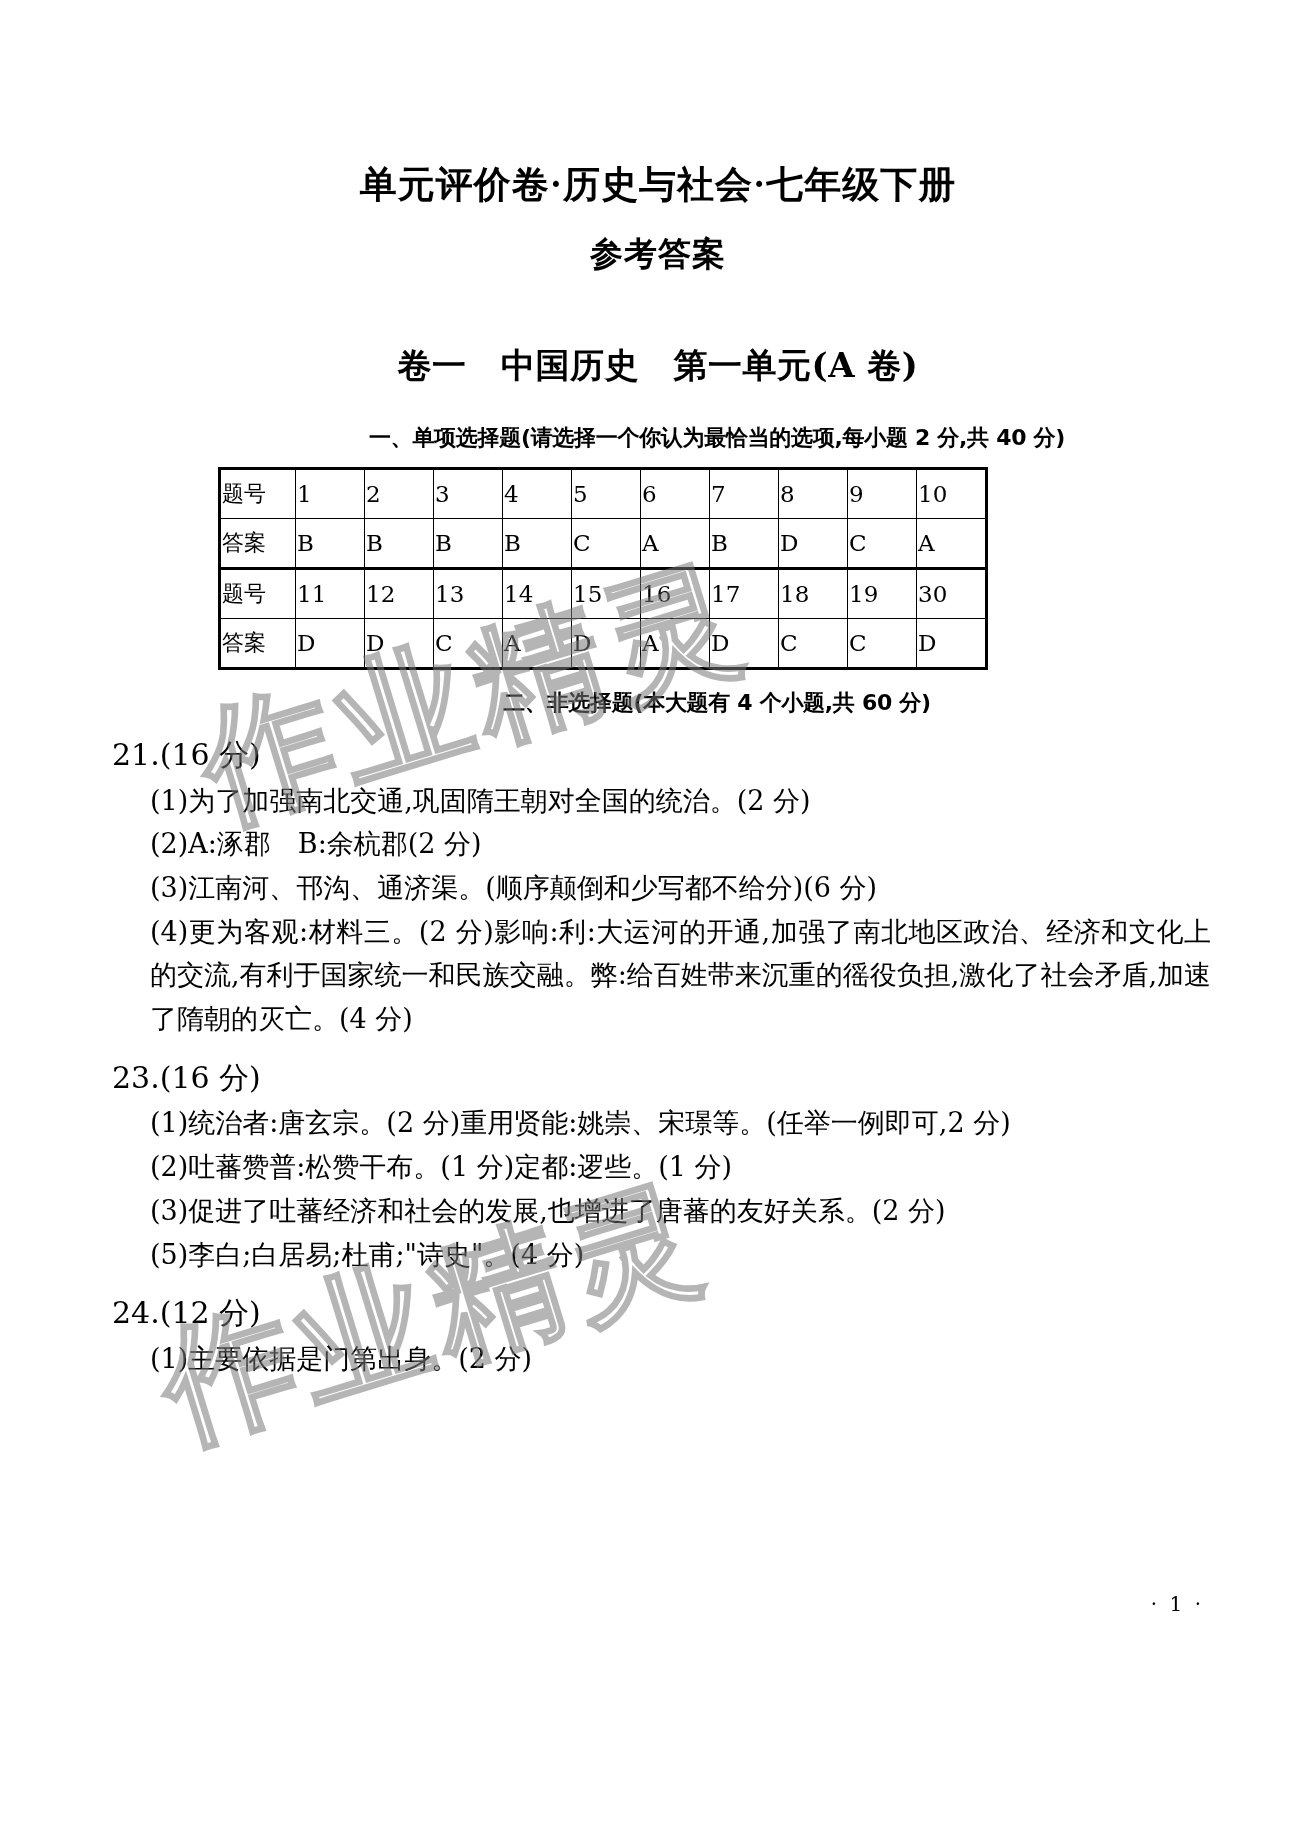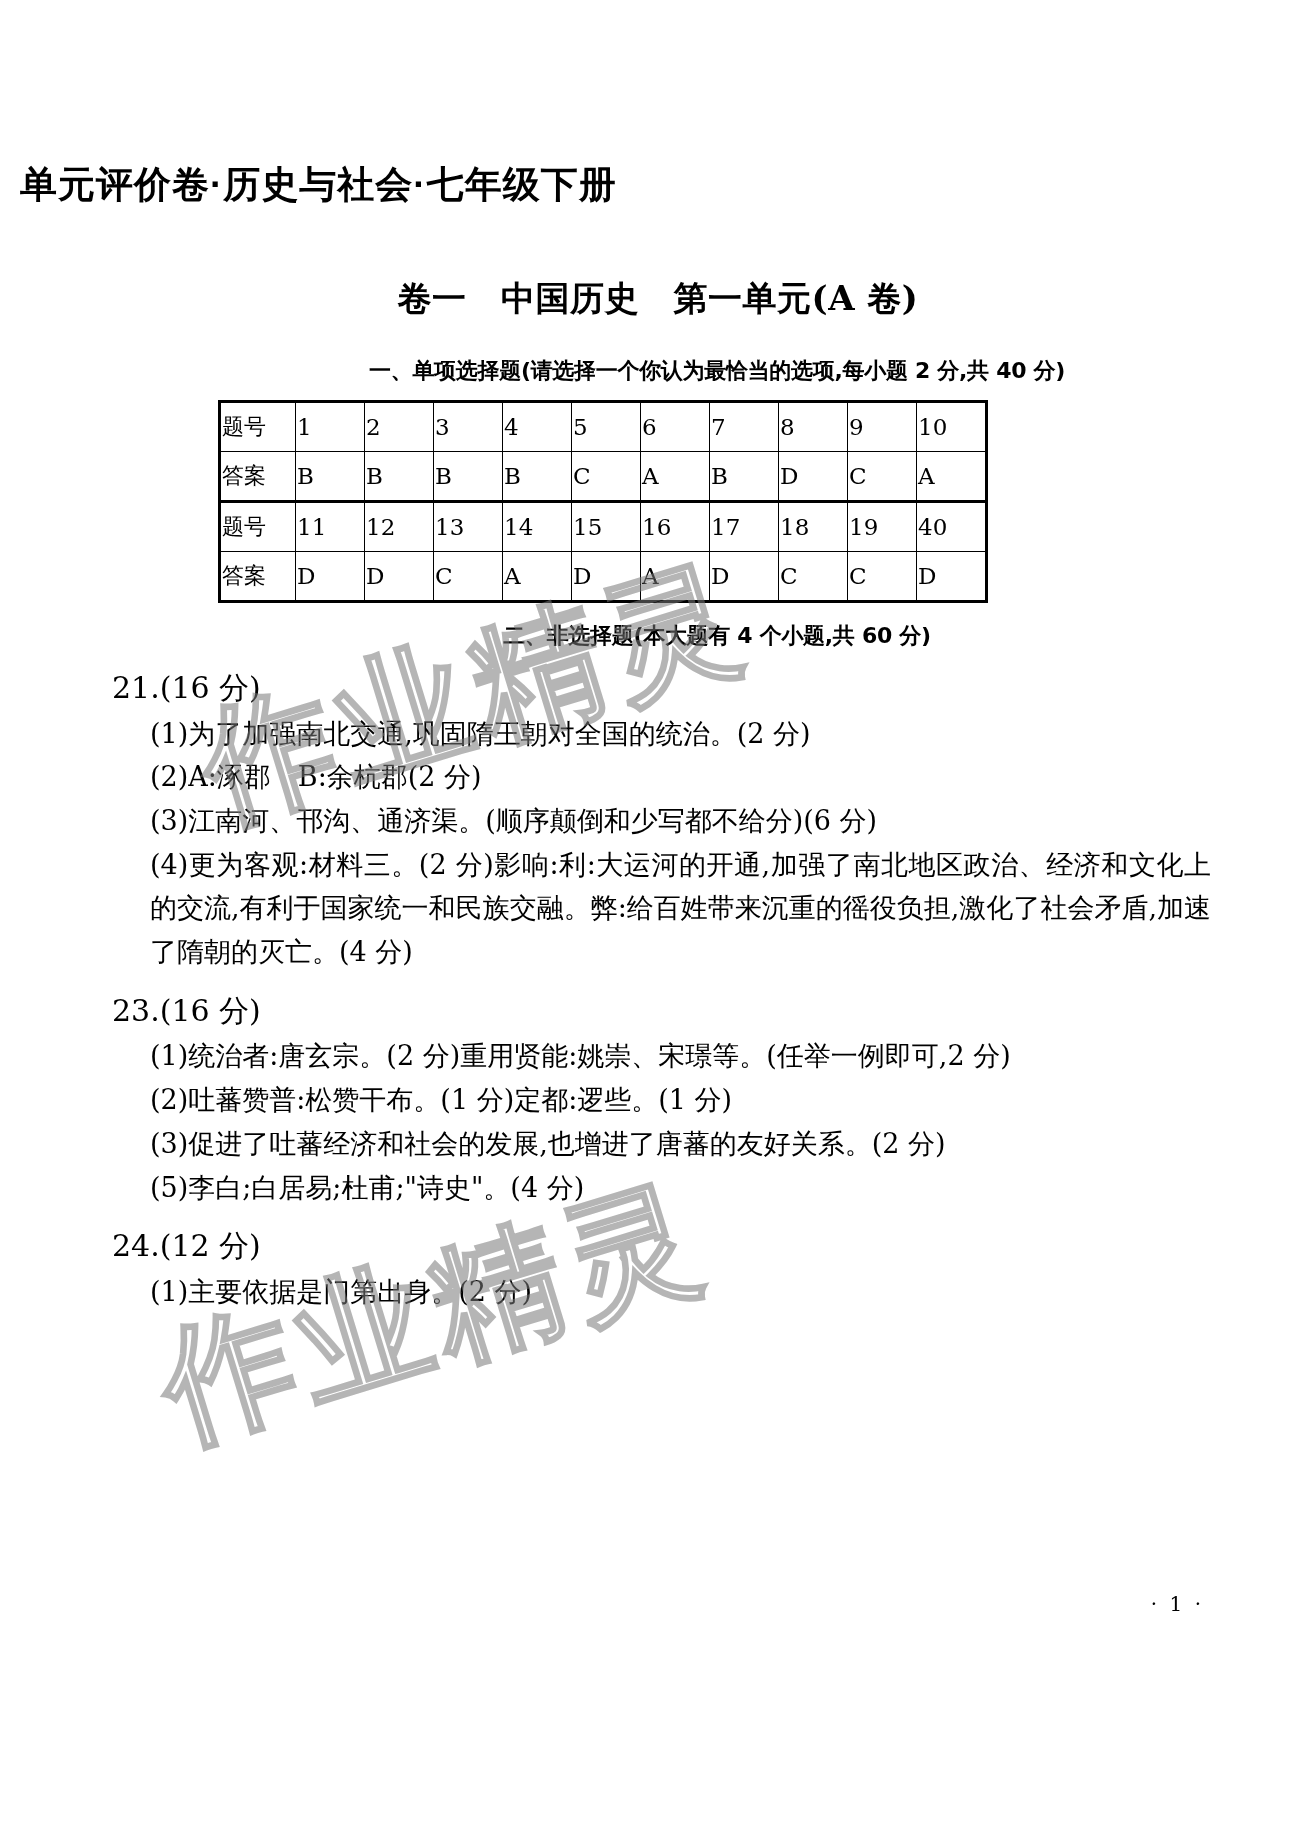--- a/index.html
+++ b/index.html
@@ -55,26 +55,26 @@
 
   
   .content {
     position: absolute;
     left: 0; top: 0;
     width: 1316px;
     z-index: 2;
   }
 
   .doc-title {
+    text-align: center;
     font-size: 37px;
     font-weight: bold;
     letter-spacing: 1px;
     margin-top: 160px;
-    font-family: Liberation Sans, sans-serif;
-    margin-left: 20px;
+    font-family: Liberation Serif, serif;
   }
   .doc-subtitle {
     text-align: center;
     font-size: 33px;
     font-weight: bold;
     margin-top: 22px;
     letter-spacing: 1px;
   }
 
   .paper-header {
@@ -154,20 +154,21 @@
 <div class="page">
 
   <div class="watermark-layer">
     <div class="wm wm-1">作业精灵</div>
     <div class="wm wm-2">作业精灵</div>
   </div>
 
   <div class="content">
 
     <div class="doc-title">单元评价卷·历史与社会·七年级下册</div>
+    <div class="doc-subtitle">参考答案</div>
 
     <div class="paper-header">卷一　中国历史　第一单元(A 卷)</div>
 
     <div class="section-head">一、单项选择题(请选择一个你认为最恰当的选项,每小题 2 分,共 40 分)</div>
 
     <table class="answer-table">
       <tbody>
         <tr>
           <td class="rowhead">题号</td>
           <td>1</td>
@@ -198,21 +199,21 @@
           <td class="rowhead">题号</td>
           <td>11</td>
           <td>12</td>
           <td>13</td>
           <td>14</td>
           <td>15</td>
           <td>16</td>
           <td>17</td>
           <td>18</td>
           <td>19</td>
-          <td>40</td>
+          <td>30</td>
         </tr>
         <tr>
           <td class="rowhead">答案</td>
           <td>D</td>
           <td>D</td>
           <td>C</td>
           <td>A</td>
           <td>D</td>
           <td>A</td>
           <td>D</td>

